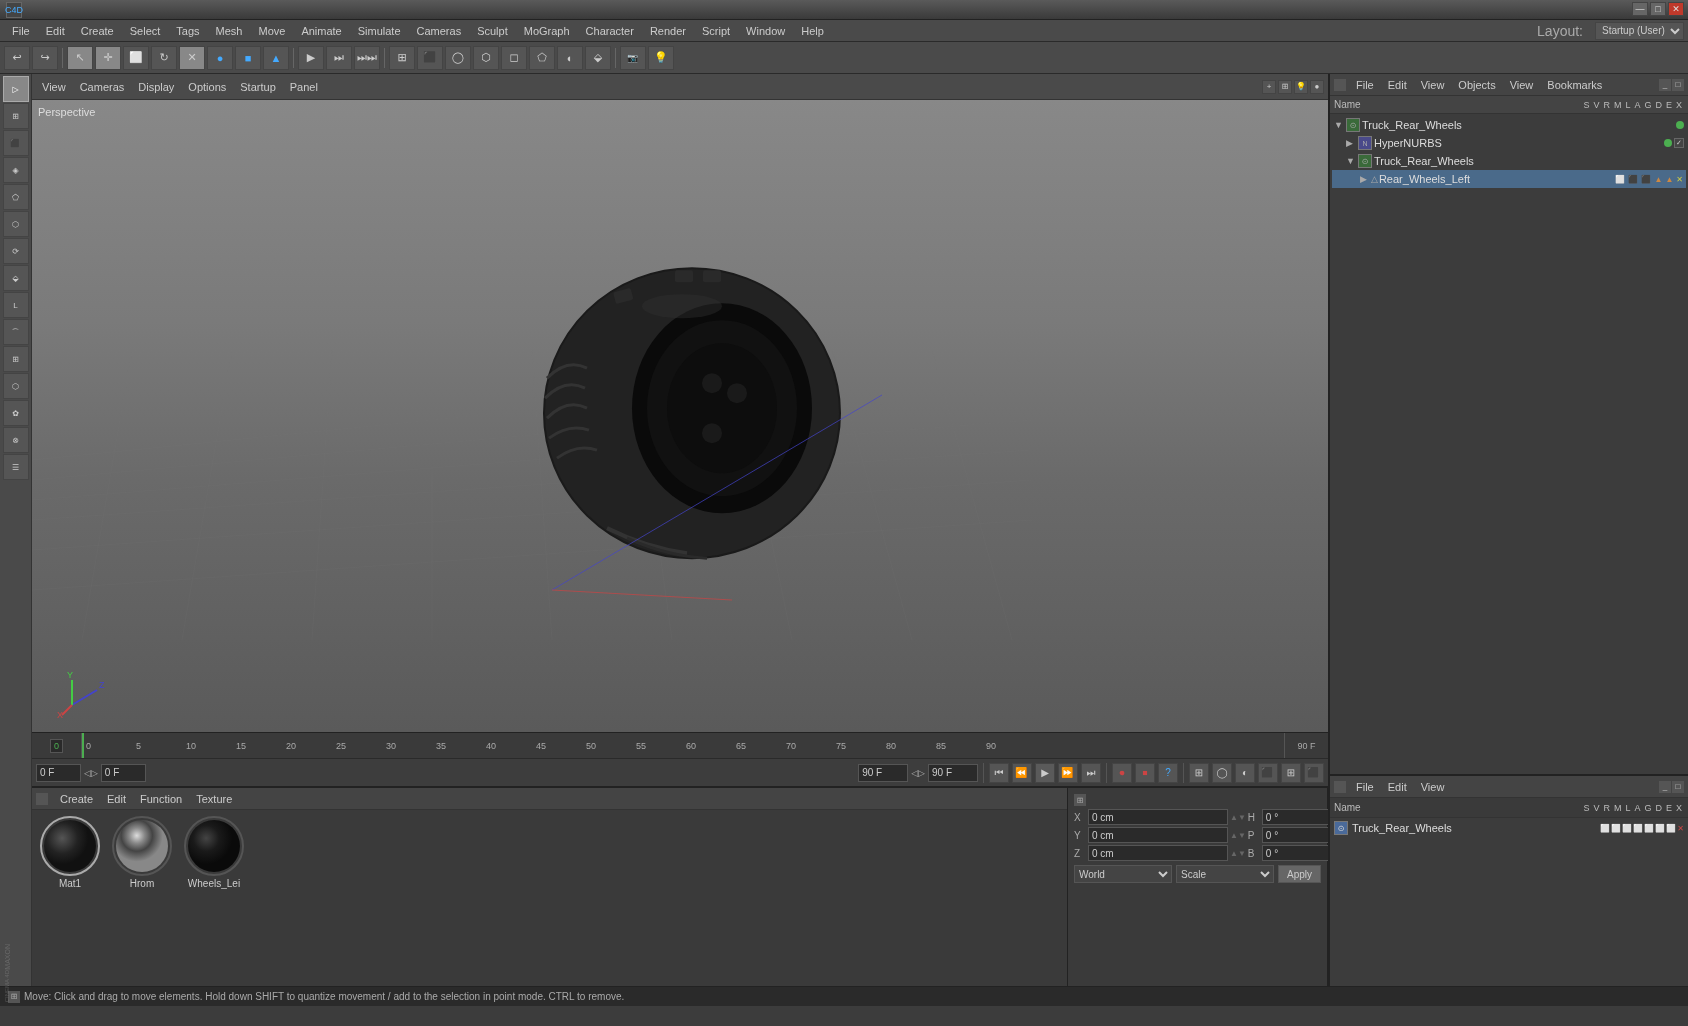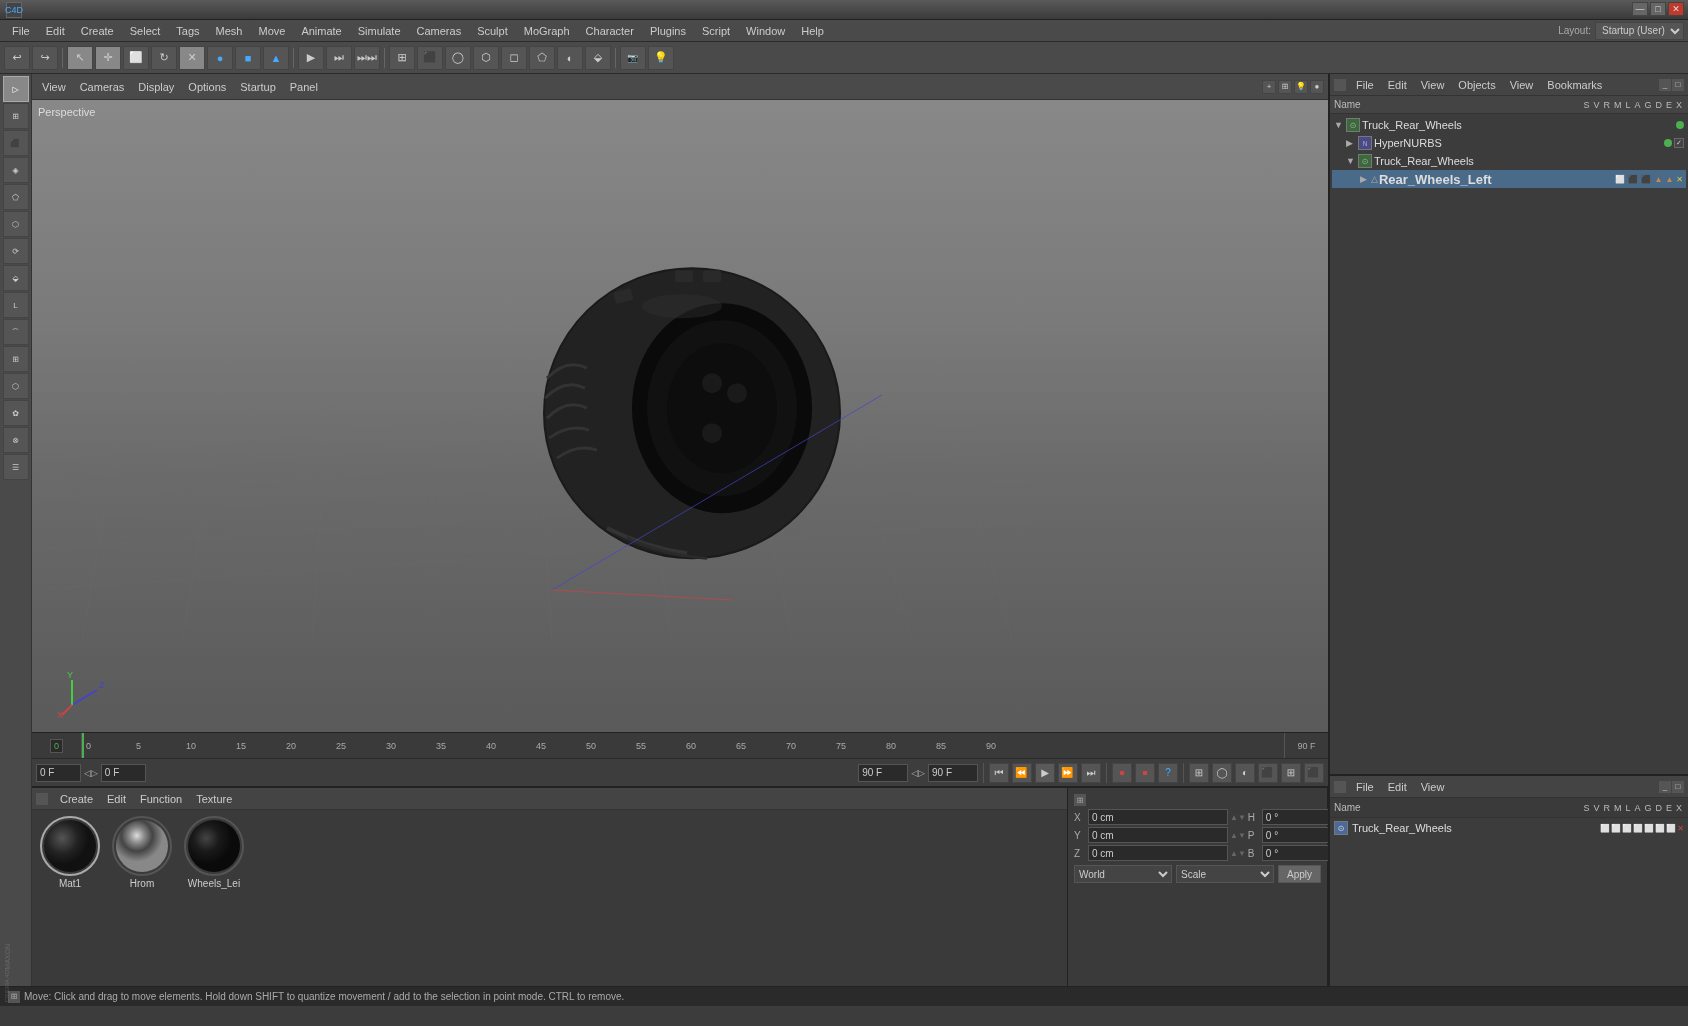--- a/index.html
+++ b/index.html
@@ -104,26 +104,26 @@
   <span class="menu-item">Select</span>
   <span class="menu-item">Tags</span>
   <span class="menu-item">Mesh</span>
   <span class="menu-item">Move</span>
   <span class="menu-item">Animate</span>
   <span class="menu-item">Simulate</span>
   <span class="menu-item">Cameras</span>
   <span class="menu-item">Sculpt</span>
   <span class="menu-item">MoGraph</span>
   <span class="menu-item">Character</span>
-  <span class="menu-item">Plugins</span>
+  <span class="menu-item">Render</span>
   <span class="menu-item">Script</span>
   <span class="menu-item">Window</span>
   <span class="menu-item">Help</span>
   <div style="flex:1"></div>
-  <span style="font-size:10px;color:#aaa;margin-right:4px;">Layout:</span>
+  <span style="font-size:14px;color:#aaa;margin-right:12px;">Layout:</span>
   <select style="background:#555;border:1px solid #444;color:#ccc;font-size:10px;height:18px;padding:0 2px;">
     <option>Startup (User)</option>
   </select>
 </div>
 
 <div id="top-toolbar">
   <div class="tb-btn">↩</div>
   <div class="tb-btn">↪</div>
   <div class="tb-separator"></div>
   <div class="tb-btn active" style="background:#888;">↖</div>
@@ -526,21 +526,21 @@
 
         <div class="obj-row" style="display:flex;align-items:center;height:18px;padding:0 2px;padding-left:14px;">
           <span style="font-size:9px;color:#aaa;width:10px;cursor:pointer;">▼</span>
           <span style="width:14px;height:14px;border:1px solid #777;background:#3a6a3a;display:inline-flex;align-items:center;justify-content:center;font-size:8px;color:#aaa;margin:0 2px;">⊙</span>
           <span style="font-size:11px;color:#ddd;flex:1;">Truck_Rear_Wheels</span>
         </div>
 
         <div class="obj-row selected" style="display:flex;align-items:center;height:18px;padding:0 2px;padding-left:28px;background:#4a6a8a;">
           <span style="font-size:9px;color:#aaa;width:10px;cursor:pointer;">▶</span>
           <span style="font-size:9px;color:#aaa;margin:0 1px;">△</span>
-          <span style="font-size:13px;color:#ddd;flex:1;font-weight:bold;">Rear_Wheels_Left</span>
+          <span style="font-size:11px;color:#ddd;flex:1;">Rear_Wheels_Left</span>
           <div style="display:flex;align-items:center;gap:1px;">
             <span style="font-size:8px;color:#888;padding:0 1px;">⬜</span>
             <span style="font-size:8px;color:#888;padding:0 1px;">⬛</span>
             <span style="font-size:8px;color:#888;padding:0 1px;">⬛</span>
             <span style="font-size:8px;color:#cc8844;padding:0 1px;">▲</span>
             <span style="font-size:8px;color:#cc8844;padding:0 1px;">▲</span>
             <span style="font-size:8px;color:#cccc44;padding:0 1px;">✕</span>
           </div>
         </div>
       </div>

